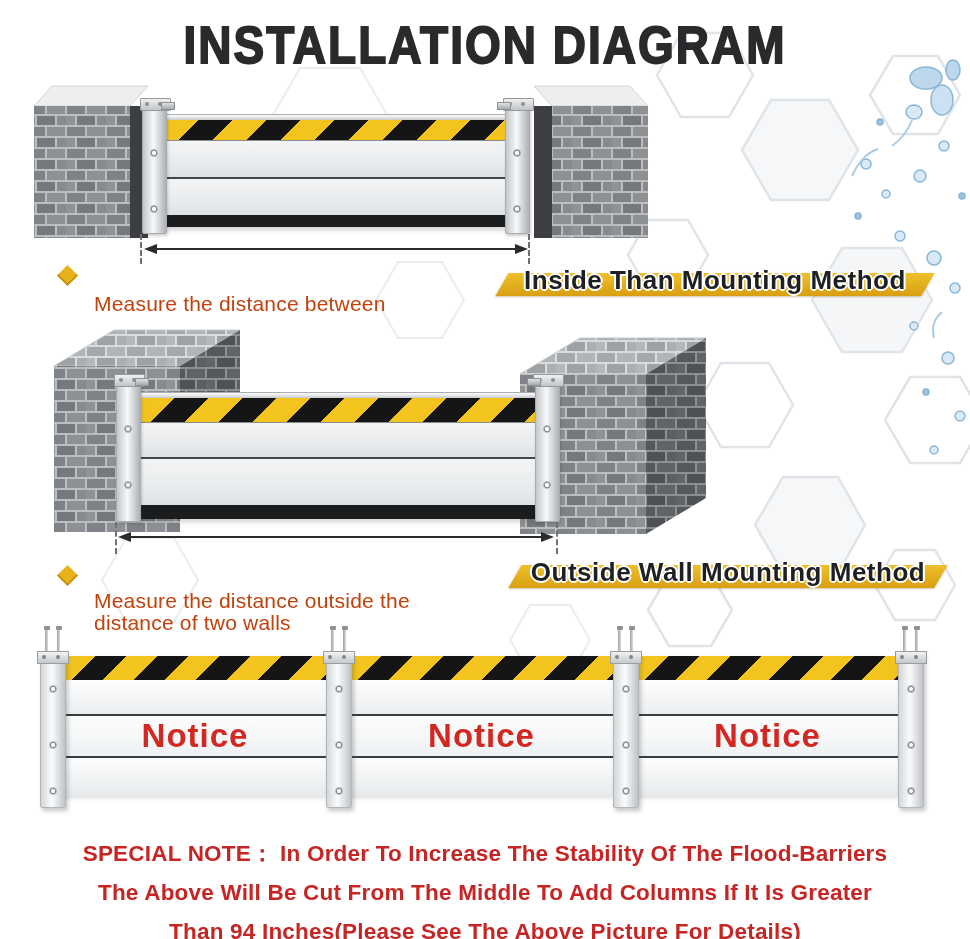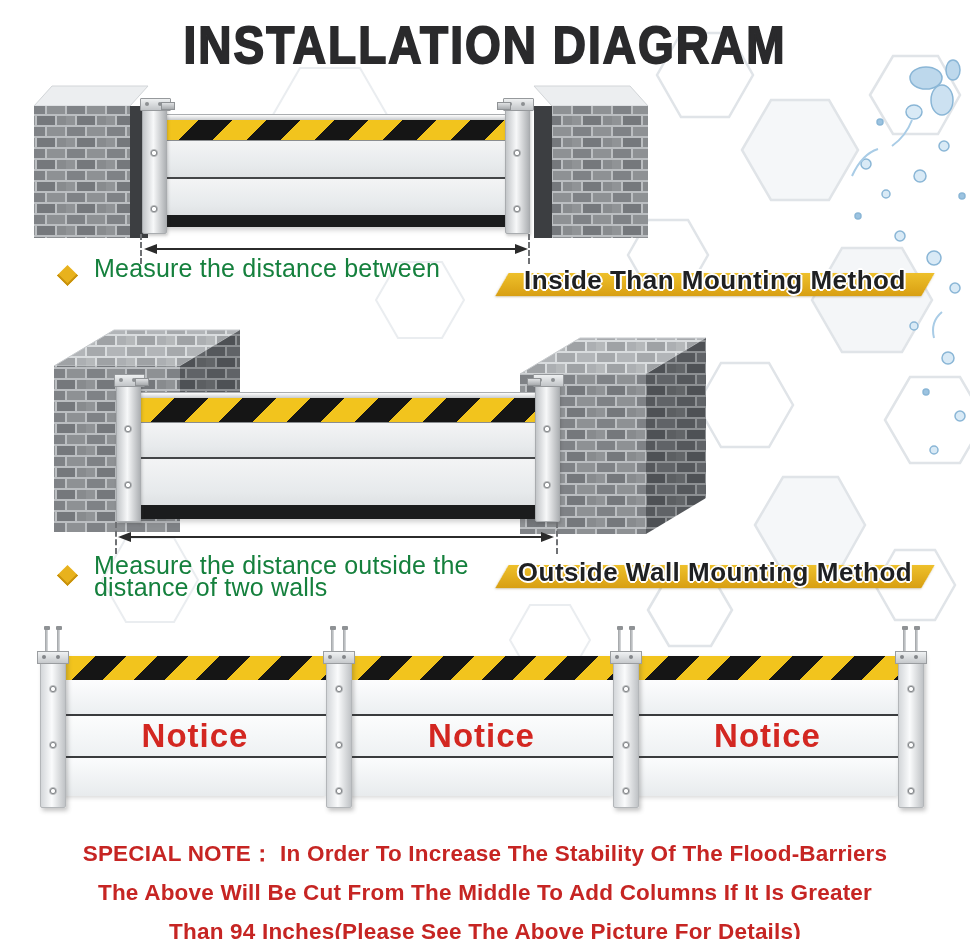--- a/index.html
+++ b/index.html
@@ -46,21 +46,21 @@
   .panel{background:linear-gradient(180deg,#f3f4f5 0%,#e7eaec 70%,#dfe2e4 100%);}
   .sep{border-bottom:2px solid #434547;}
   .bstrip{background:#1b1c1d;}
   
   .dash{position:absolute;width:0;border-left:2px dashed #6f7174;}
   .diamond{
     position:absolute;width:15px;height:15px;background:#e8b21d;
     transform:rotate(45deg);box-shadow:inset -2px -2px 0 #c8920c;
   }
   .caption{
-    position:absolute;font-size:25px;line-height:22px;color:#15803d;letter-spacing:.2px;
+    position:absolute;font-size:21px;line-height:22px;color:#c2410c;letter-spacing:.2px;margin-top:36px;
   }
   .caption span{display:block;}
   
   .band{position:absolute;height:36px;}
   .band .bar{
     position:absolute;left:10px;right:10px;top:9px;height:23px;
     background:linear-gradient(#eec02b,#d89f12);transform:skewX(-30deg);
     box-shadow:0 1px 2px rgba(120,90,0,.35);
   }
   .band .txt{
@@ -273,21 +273,21 @@
     <polygon points="0,7 13,2 13,12" fill="#2b2b2b"></polygon>
     <polygon points="436,7 423,2 423,12" fill="#2b2b2b"></polygon>
   </svg>
 
   <div class="diamond" style="left:60px;top:568px"></div>
   <div class="caption" style="left:94px;top:554px">
     <span>Measure the distance outside the</span>
     <span>distance of two walls</span>
   </div>
 
-  <div class="band" style="left:492px;top:556px;width:446px">
+  <div class="band" style="left:505px;top:556px;width:446px">
     <div class="bar"></div>
     <div class="txt">Outside Wall Mounting Method</div>
   </div>
 
   <div class="abs" style="left:36px;top:626px;width:898px;height:186px">
 
     <div class="bsec" style="left:28px;width:262px">
       <div class="hz"></div>
       <div class="r1"></div>
       <div class="r2">

